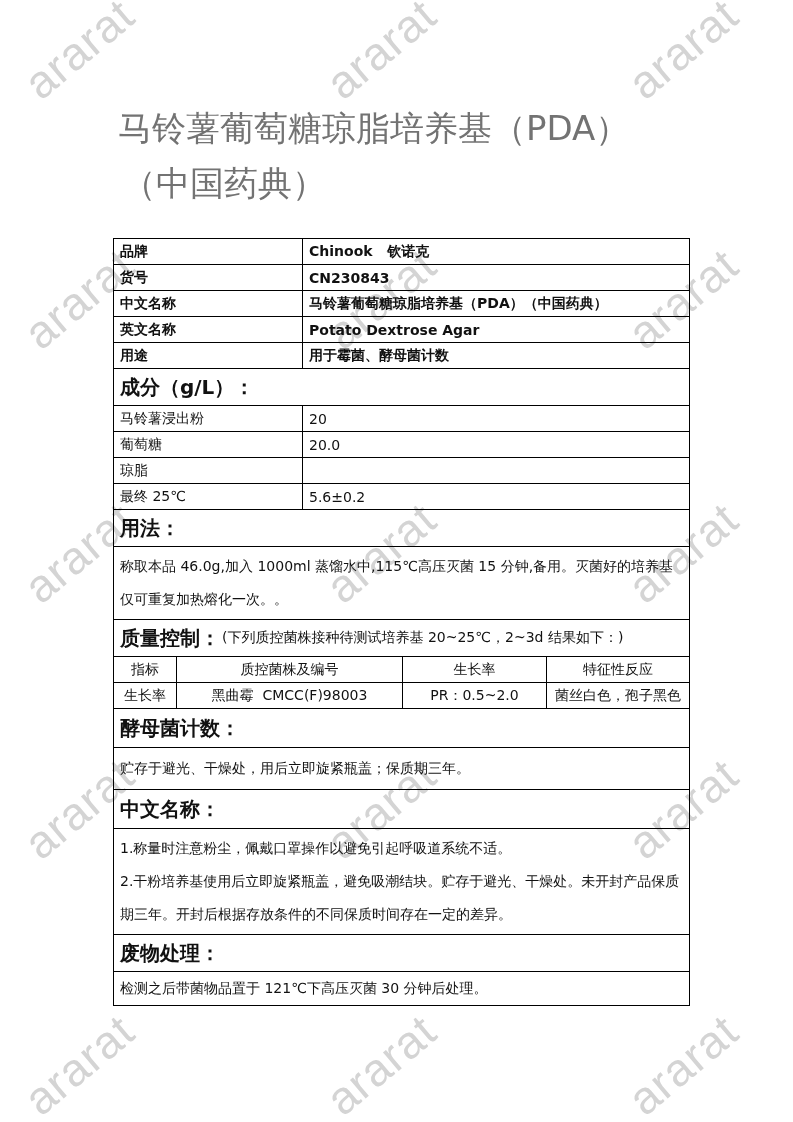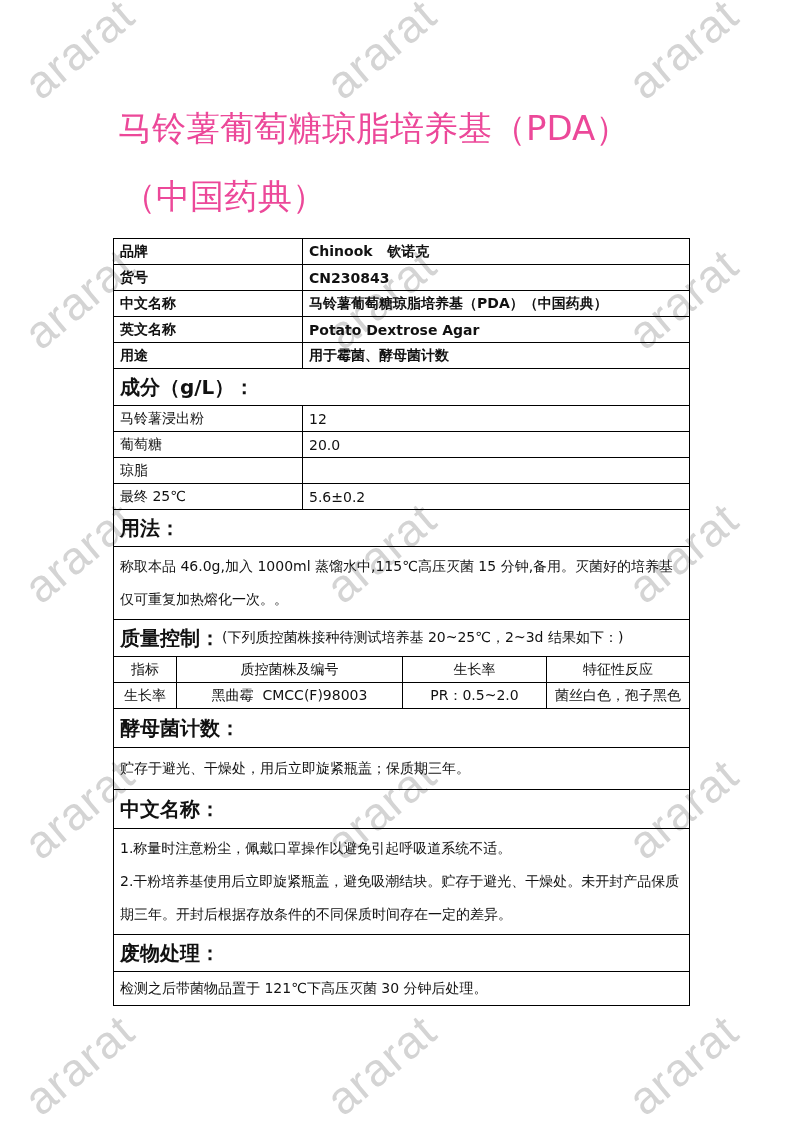--- a/index.html
+++ b/index.html
@@ -9,24 +9,24 @@
     font-family: "DejaVu Sans", "Liberation Sans", sans-serif;
   }
   .wm {
     position: absolute; font-family: "Liberation Sans", "DejaVu Sans", sans-serif;
     font-size: 46px; color: #d4d4d4; transform: rotate(-40deg);
     transform-origin: left bottom; letter-spacing: 1px; white-space: nowrap;
     z-index: 0; pointer-events: none;
   }
   .title {
     position: absolute; left: 118px; font-size: 34px; font-weight: normal;
-    color: #ec4899; white-space: nowrap; z-index: 1; margin: 0;
+    color: #737373; white-space: nowrap; z-index: 1; margin: 0;
   }
   #title1 { top: 106px; }
-  #title2 { top: 174px; left: 122px; }
+  #title2 { top: 161px; left: 122px; }
 
   .doc {
     position: absolute; left: 113px; top: 238px; width: 577px; z-index: 1;
     border: 1px solid #000; box-sizing: border-box; background: transparent;
   }
   .row { display: flex; border-bottom: 1px solid #000; box-sizing: border-box; }
   .row:last-child { border-bottom: none; }
   .cell { box-sizing: border-box; padding: 0 6px; display: flex; align-items: center; font-size: 14px; white-space: nowrap; }
   .k { width: 189px; border-right: 1px solid #000; }
   .v { flex: 1; }
@@ -87,21 +87,21 @@
   <div class="row info">
     <div class="cell k">用途</div>
     <div class="cell v">用于霉菌、酵母菌计数</div>
   </div>
 
   <div class="row">
     <div class="sec">成分（g/L）：</div>
   </div>
   <div class="row ing">
     <div class="cell k">马铃薯浸出粉</div>
-    <div class="cell v">12</div>
+    <div class="cell v">20</div>
   </div>
   <div class="row ing">
     <div class="cell k">葡萄糖</div>
     <div class="cell v">20.0</div>
   </div>
   <div class="row ing">
     <div class="cell k">琼脂</div>
   </div>
   <div class="row ing">
     <div class="cell k">最终 25℃</div>

